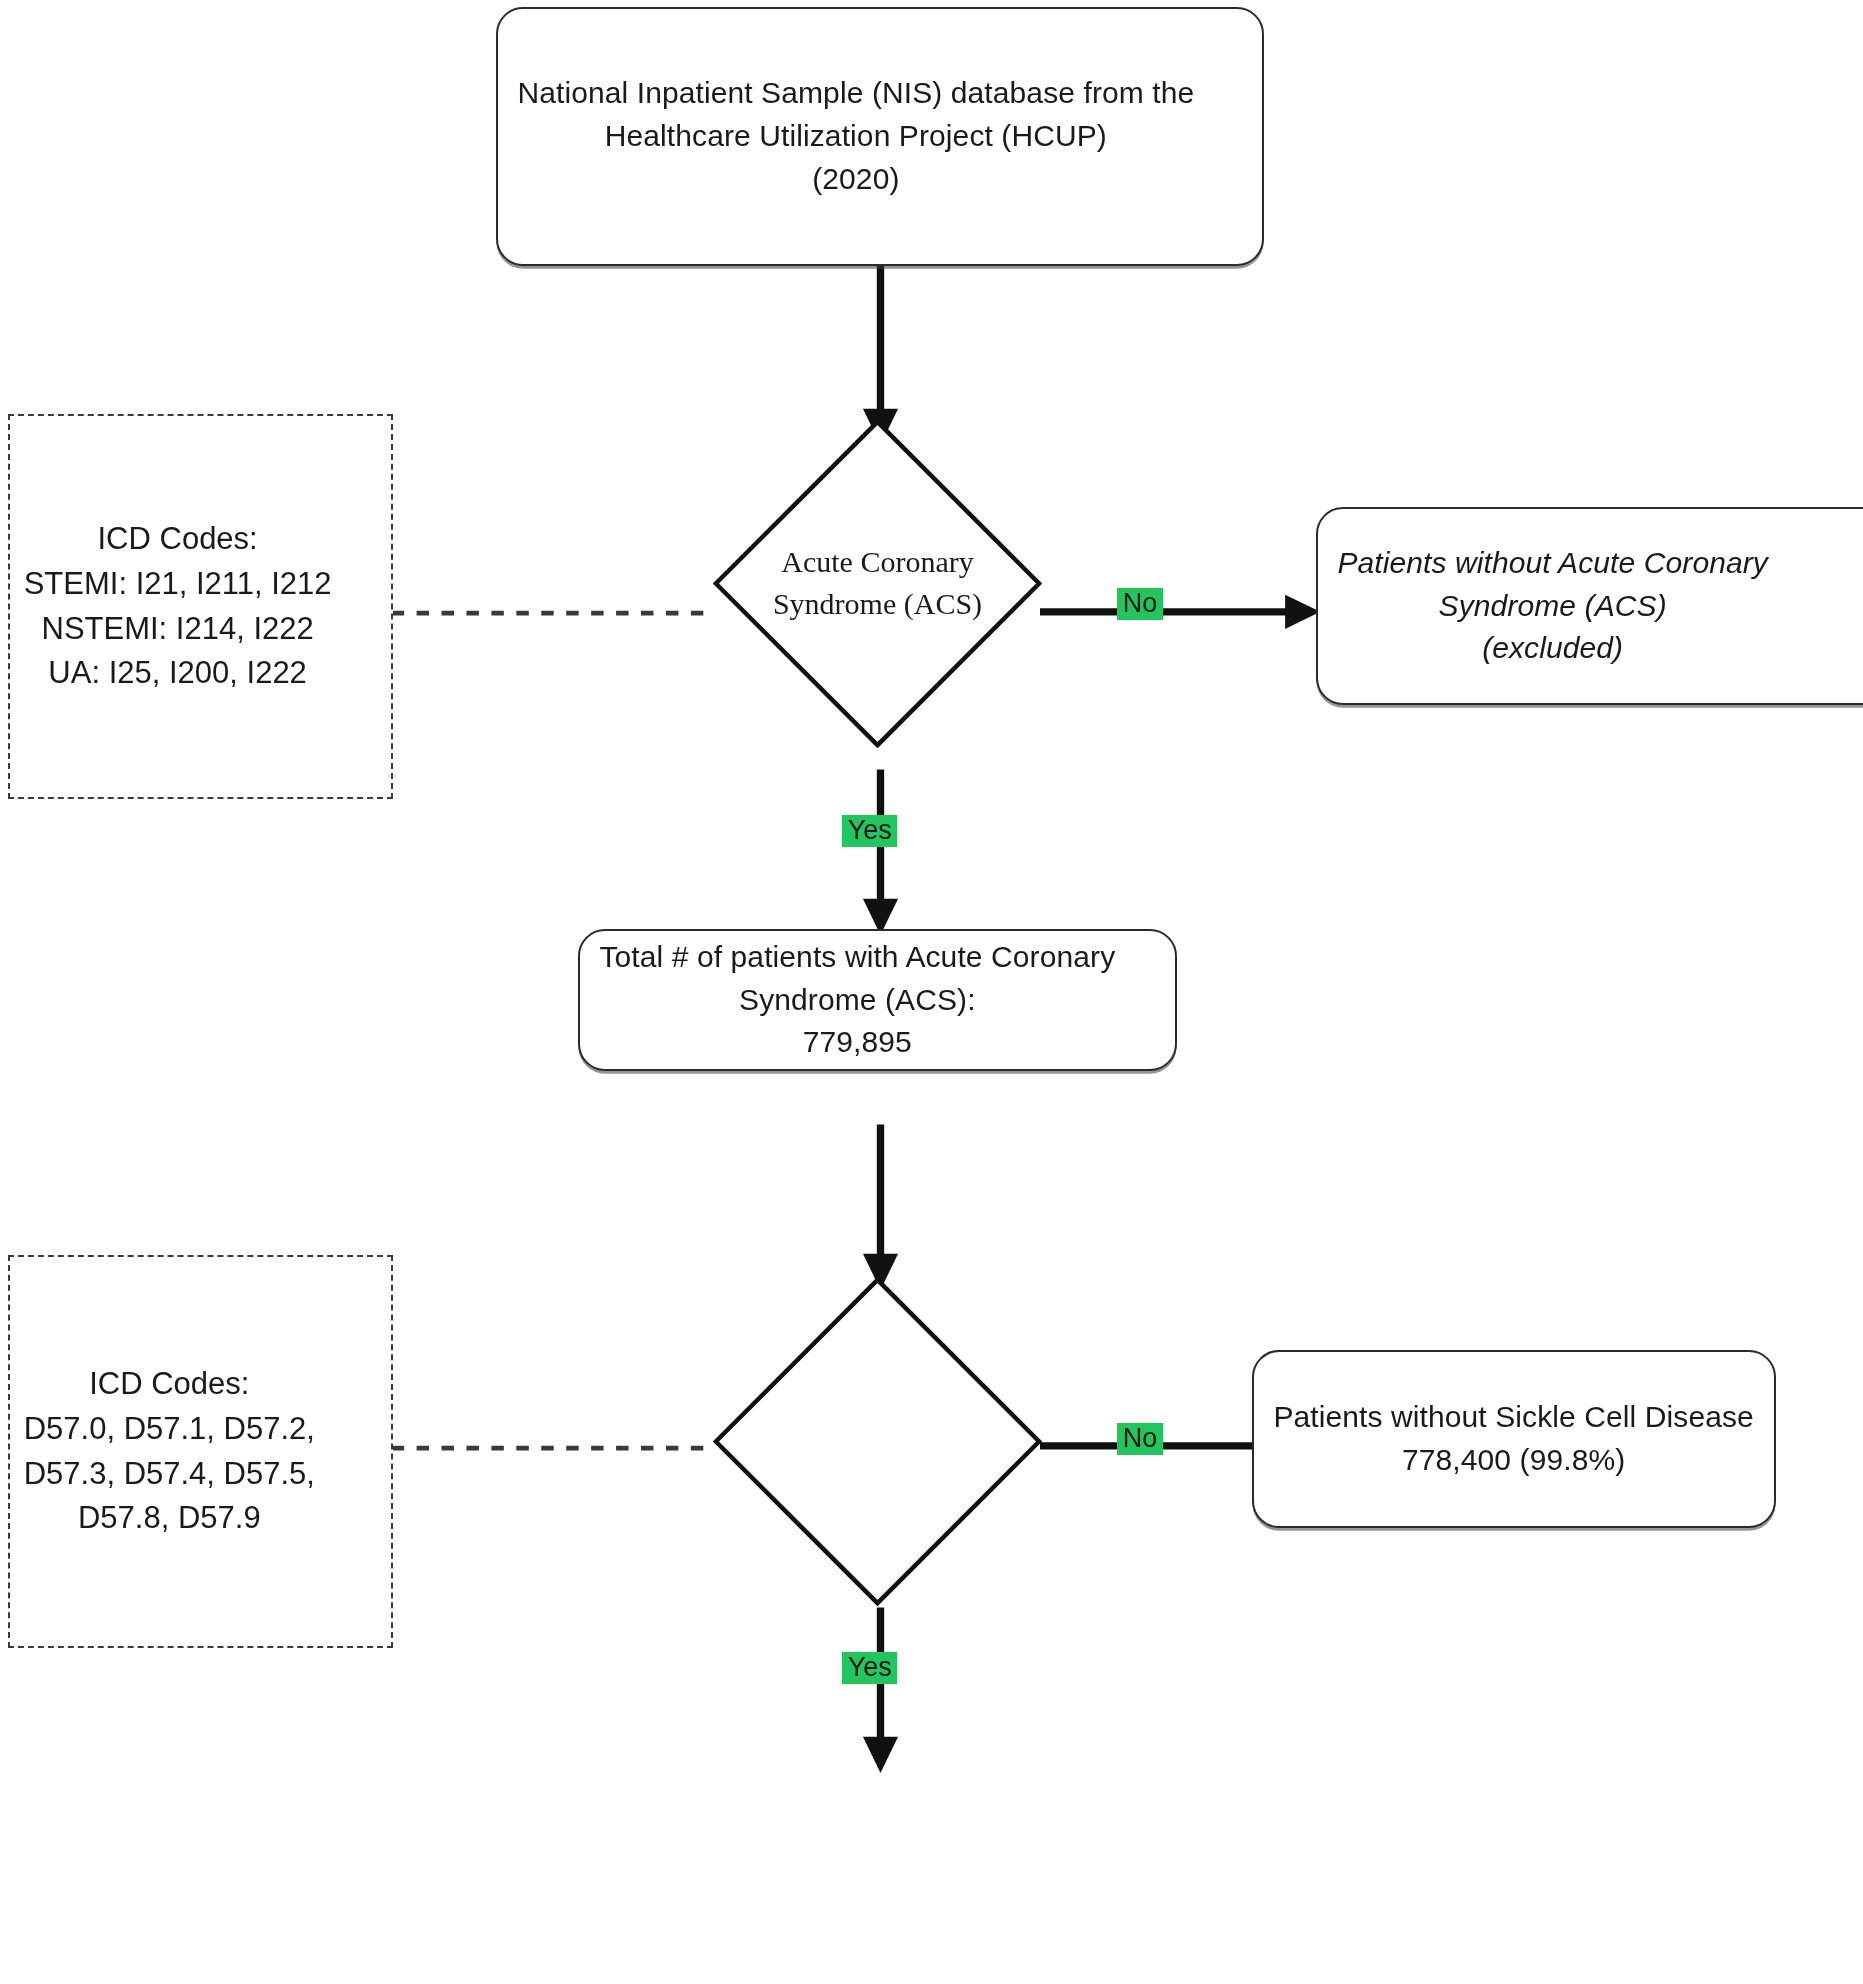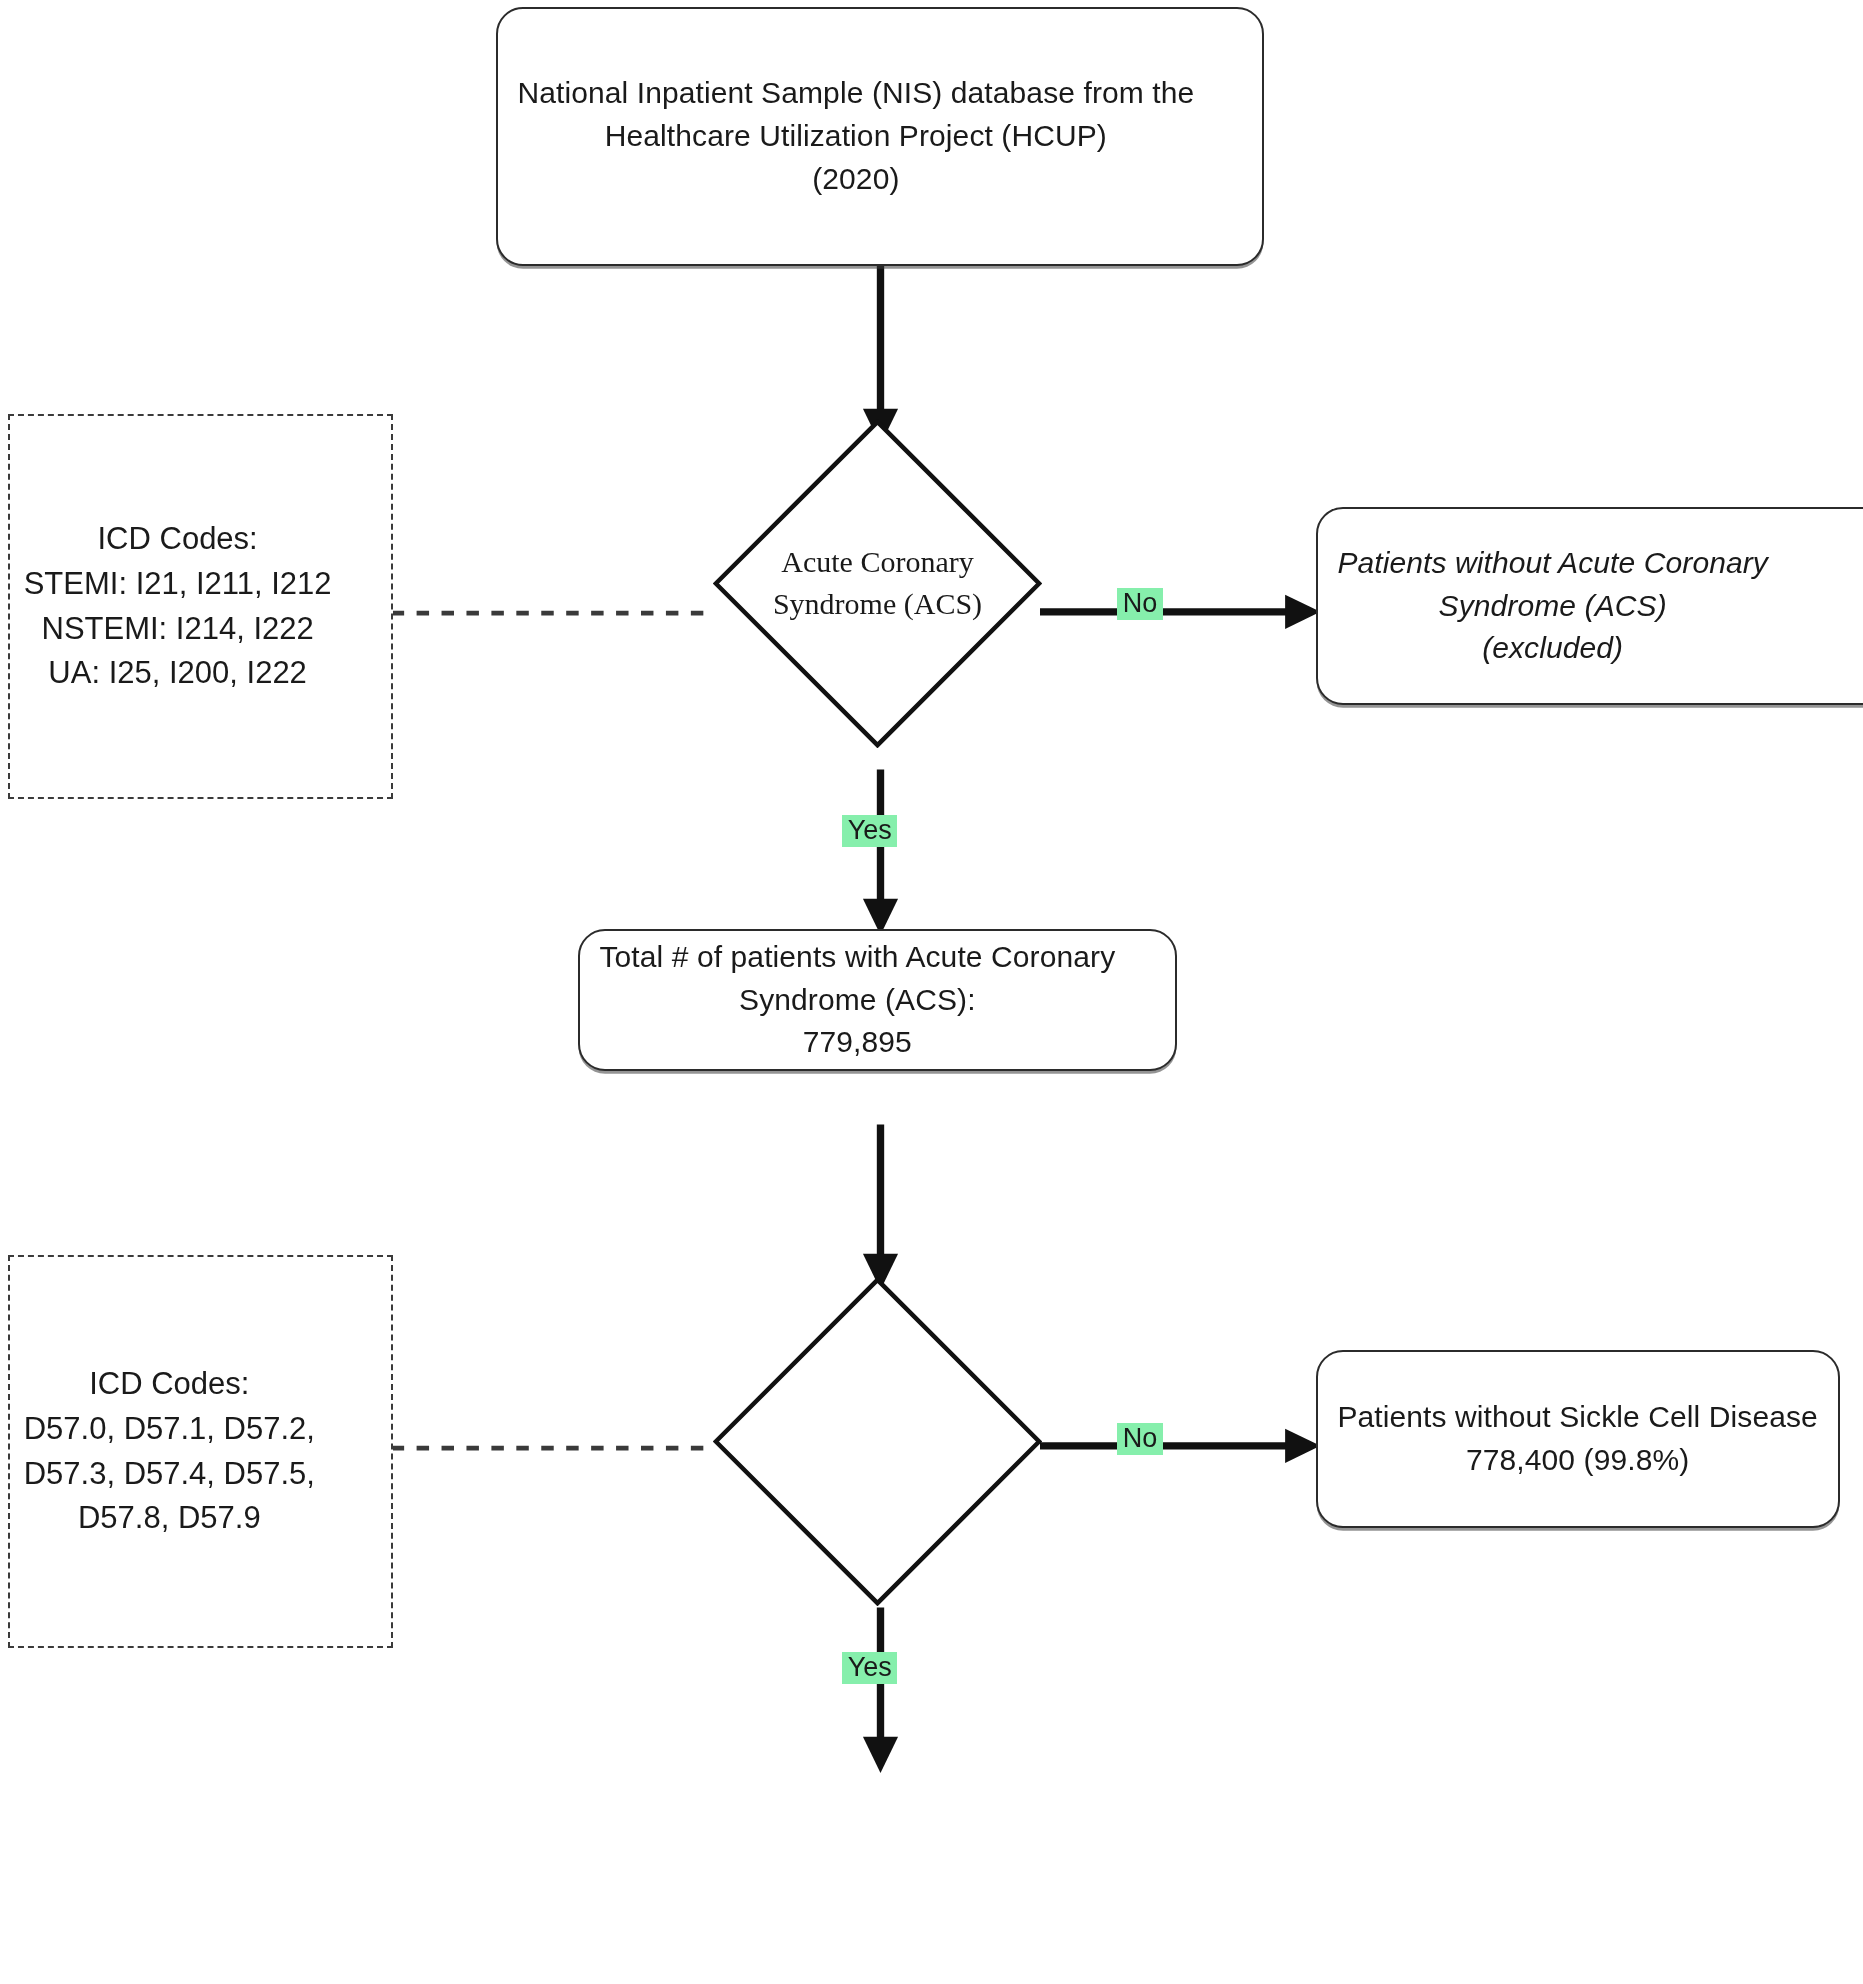--- a/index.html
+++ b/index.html
@@ -55,21 +55,21 @@
     line-height:1.42;
     white-space:pre-line;
     pointer-events:none;
   }
   .conn{position:absolute;}
   .conn svg{display:block;overflow:visible;}
   .edge-label{
     position:absolute;
     font-size:27px;
     line-height:1;
-    background:#86efac;
+    background:#22c55e;
     padding:2.3px 5.7px;
     text-align:center;
     white-space:nowrap;
   }
 </style>
 </head>
 <body>
 
 <div id="stage">
 
@@ -171,20 +171,20 @@
 D57.3, D57.4, D57.5,
 D57.8, D57.9</span>
   </div>
 
   <div class="diamond" style="left:713px;top:1277px;width:329px;height:329px;">
     <svg width="329" height="329" viewBox="0 0 578 578">
       <polygon points="289,5 573,289 289,573 5,289" fill="#ffffff" stroke="#111111" stroke-width="8"></polygon>
     </svg>
   </div>
 
-  <div class="node rbox" style="left:1316px;top:1350px;width:524px;height:178px;">
+  <div class="node rbox" style="left:1252px;top:1350px;width:524px;height:178px;">
     <span class="txt">Patients without Sickle Cell Disease
 778,400 (99.8%)</span>
   </div>
 
 
 </div>
 
 
 </body></html>

